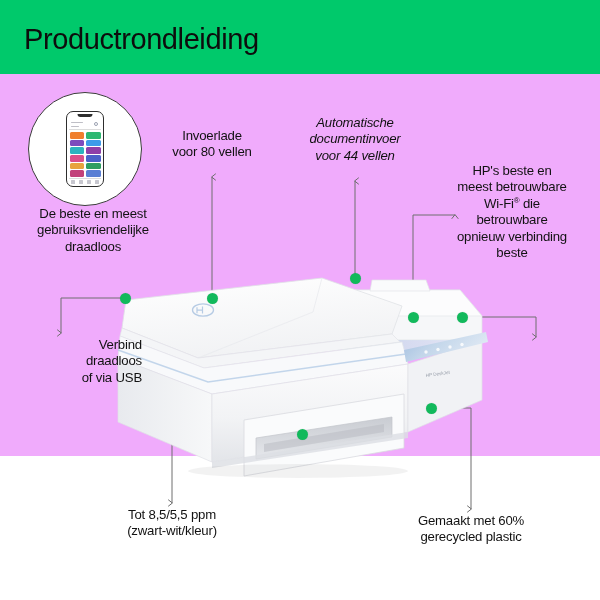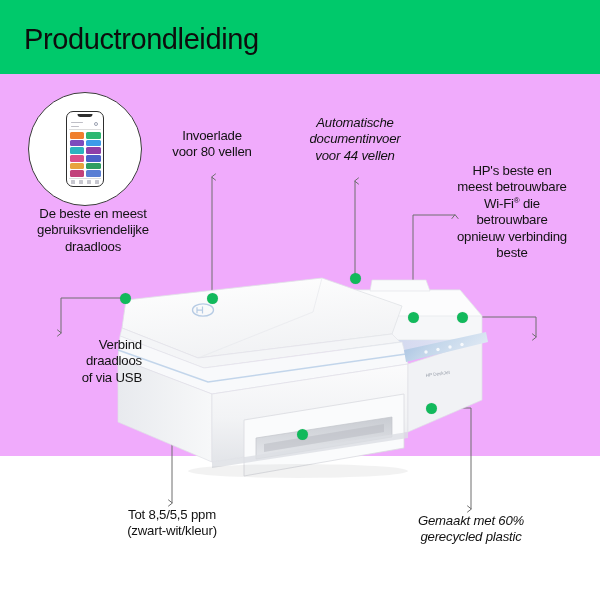--- a/index.html
+++ b/index.html
@@ -339,18 +339,18 @@
     <div>draadloos</div>
     <div>of via USB</div>
   </div>
 
 
   <div class="label center" style="left:96px; top:507px; width:152px;">
     <div>Tot 8,5/5,5 ppm</div>
     <div>(zwart-wit/kleur)</div>
   </div>
 
-  <div class="label center" style="left:383px; top:513px; width:176px;font-style:italic;">
+  <div class="label center" style="left:383px; top:513px; width:176px;">
     <div>Gemaakt met 60%</div>
     <div>gerecycled plastic</div>
   </div>
 
 </div>
 
 </body></html>

